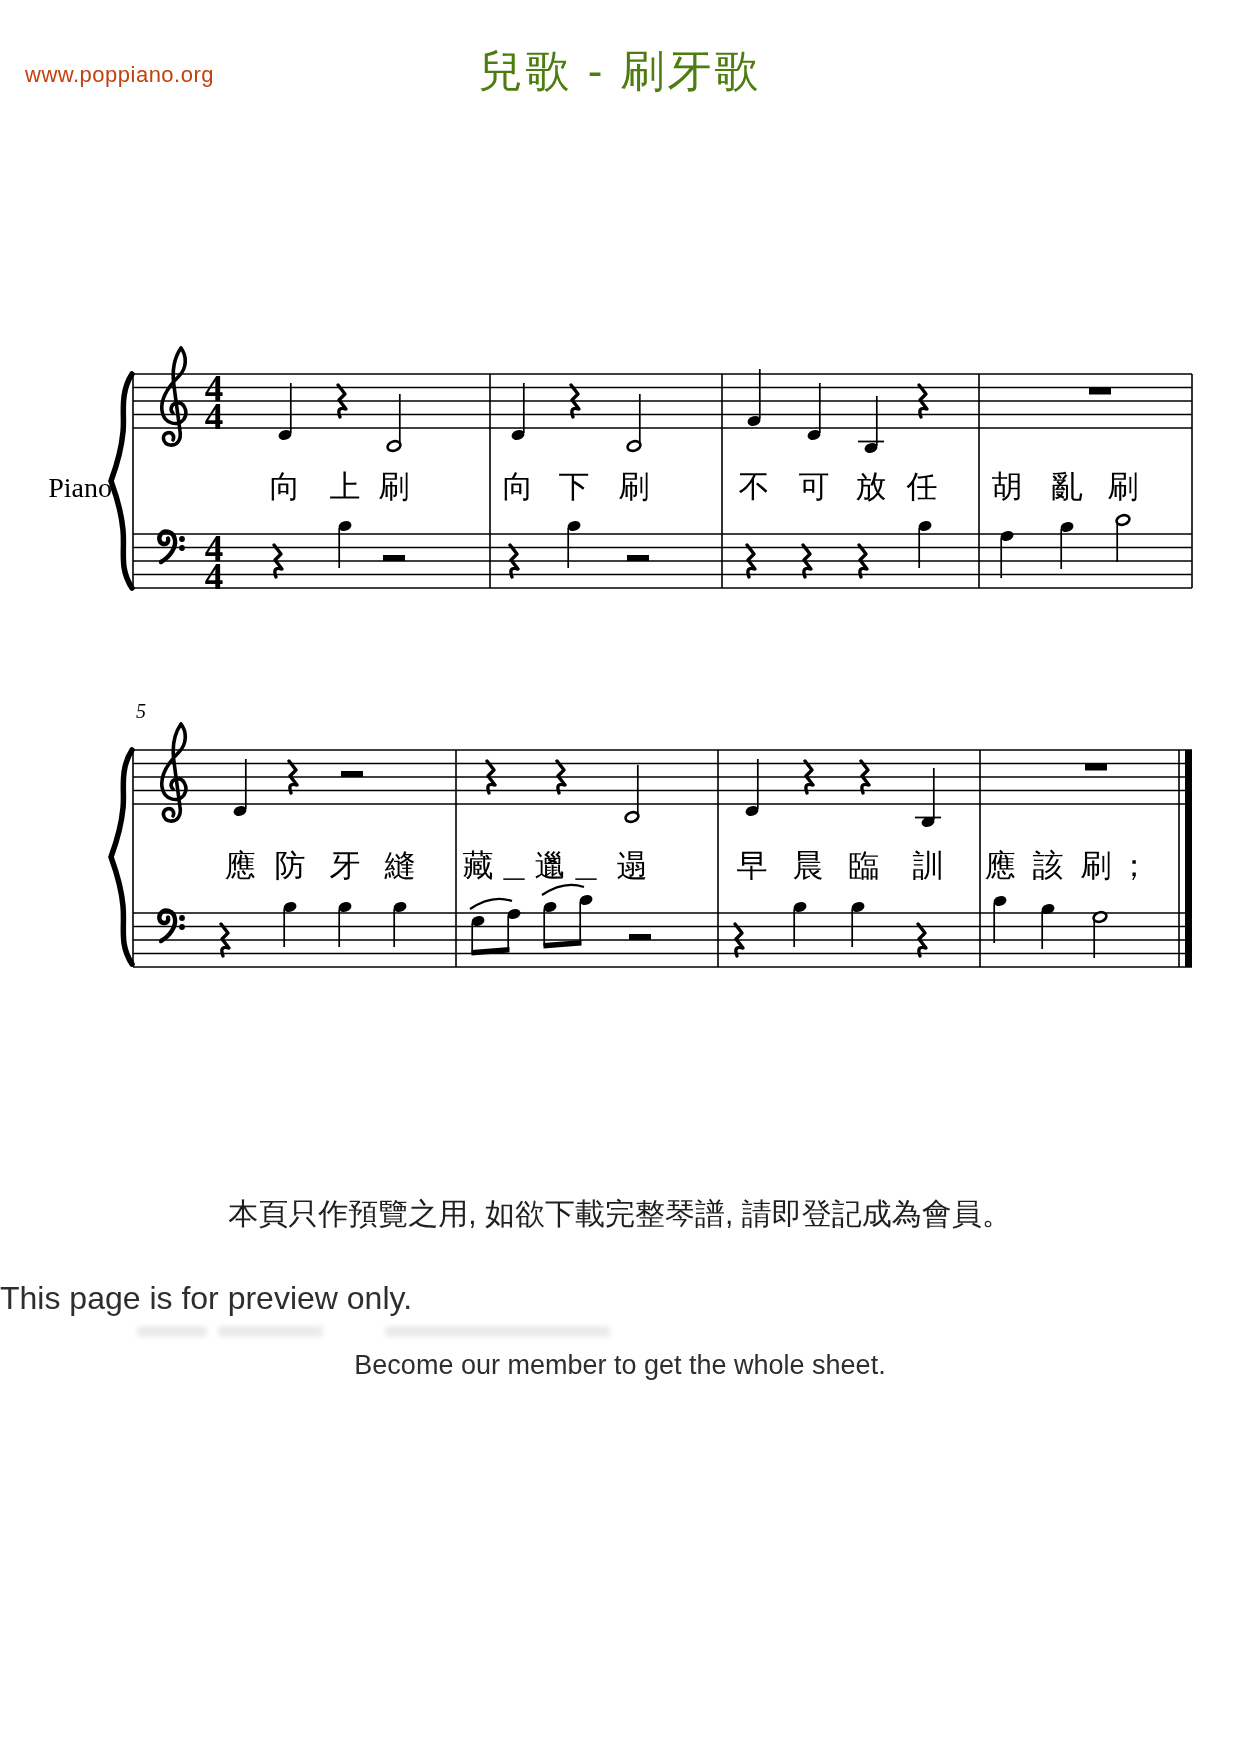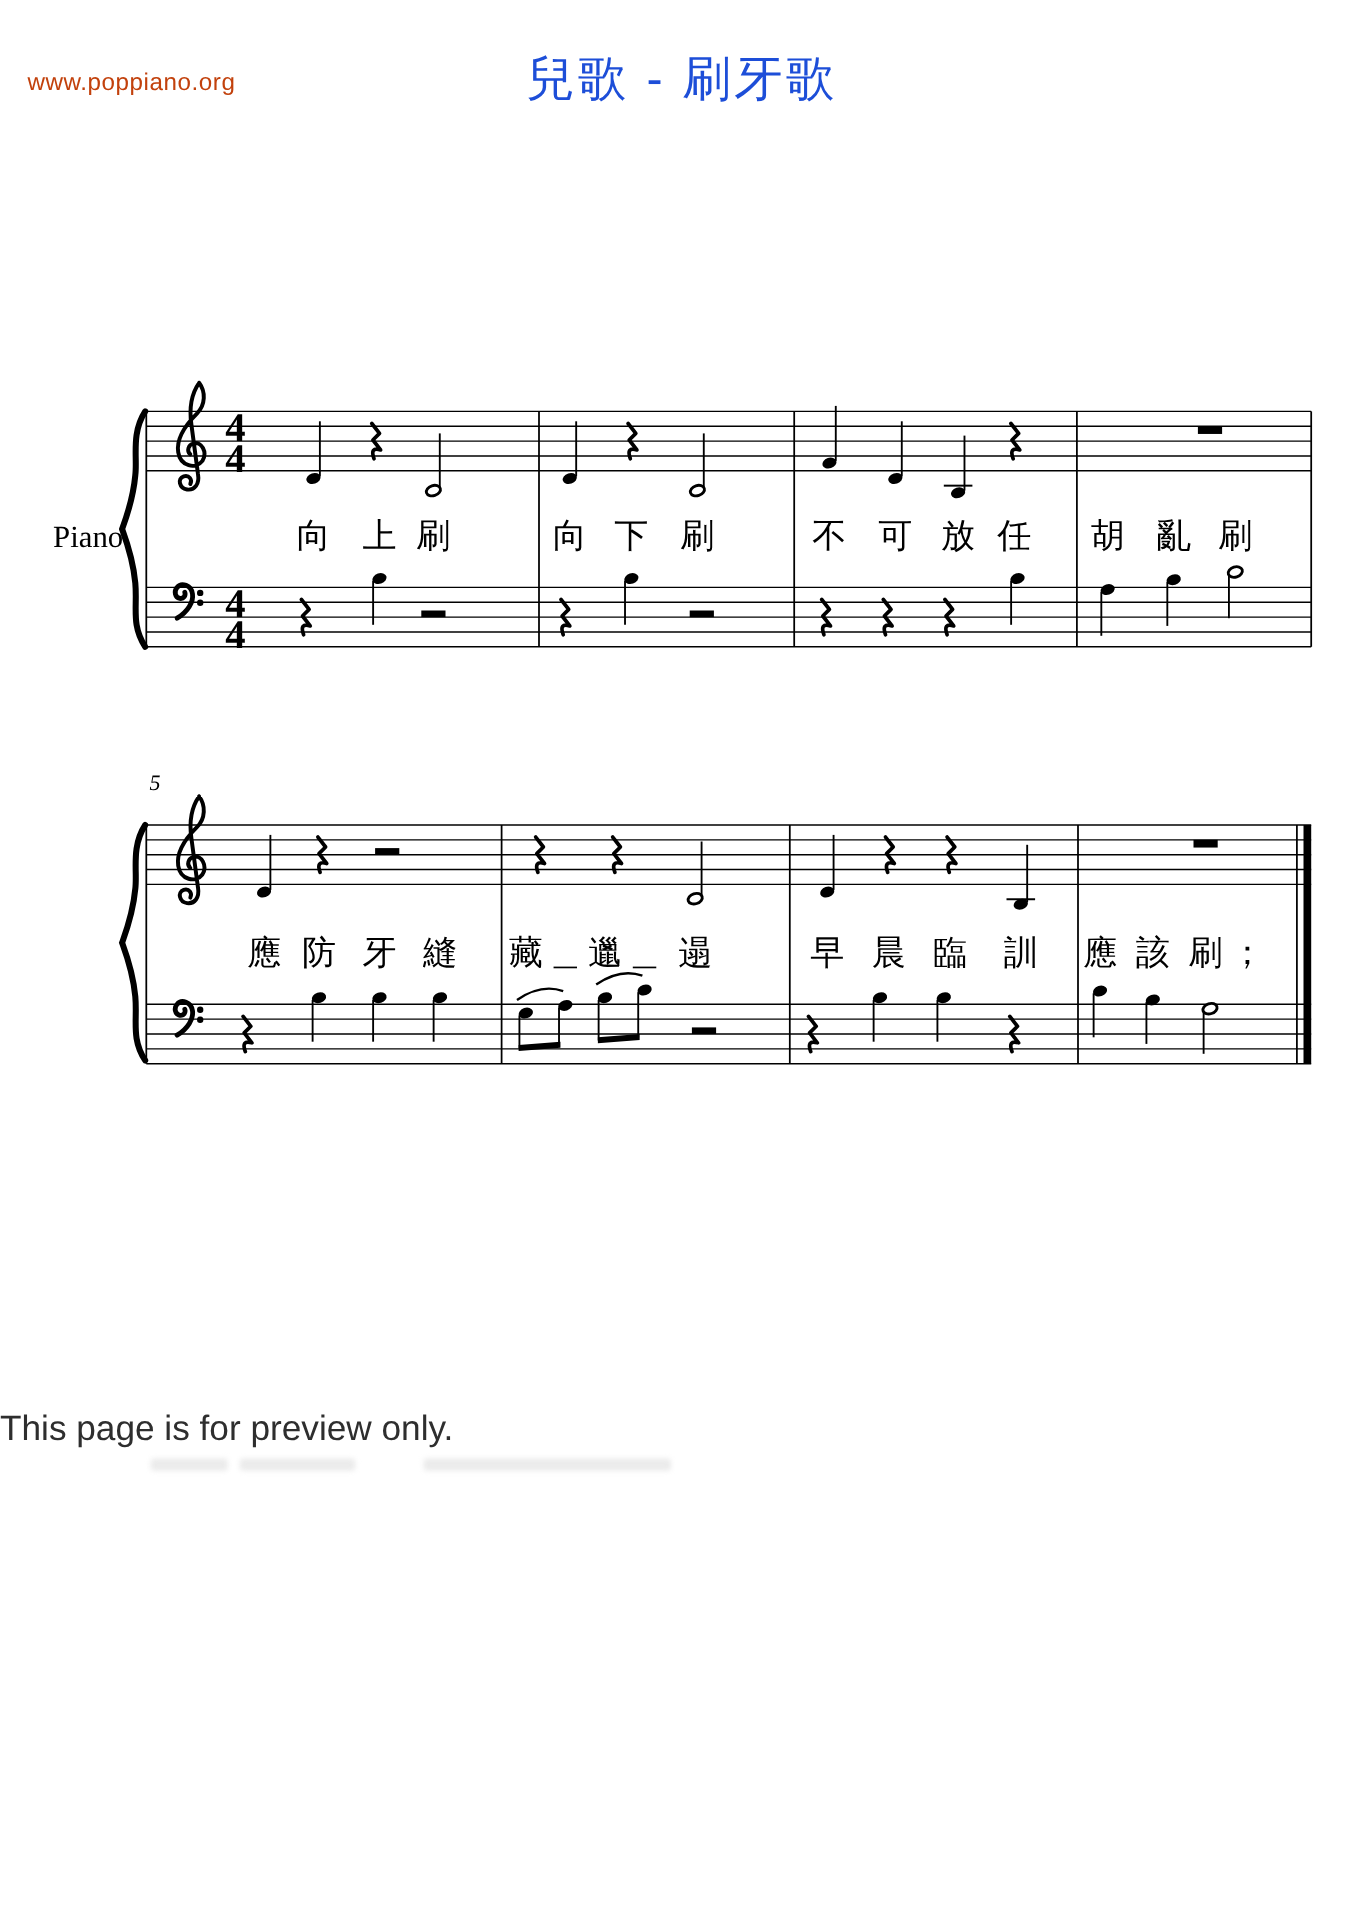--- a/index.html
+++ b/index.html
@@ -1,20 +1,20 @@
 <!DOCTYPE html>
 <html><head>
 <meta charset="utf-8">
 <style>
   html,body{margin:0;padding:0;background:#ffffff;}
   .page{position:relative;width:1240px;height:1754px;background:#ffffff;overflow:hidden;
         font-family:"Liberation Sans",sans-serif;color:#000;}
   .site-url{position:absolute;left:25px;top:62px;font-size:22px;color:#c2410c;letter-spacing:0.5px;}
   .title{position:absolute;left:0;top:42px;width:100%;text-align:center;
-         font-size:44px;font-weight:400;color:#1d4ed8;letter-spacing:3px;}
+         font-size:44px;font-weight:400;color:#4d7c0f;letter-spacing:3px;}
   .music-svg{position:absolute;left:0;top:0;}
   .lyric{font-family:"Liberation Serif",serif;font-size:31px;fill:#000;}
   .timesig{font-family:"Liberation Serif",serif;font-size:37px;font-weight:bold;fill:#000;}
   .piano-label{font-family:"Liberation Serif",serif;font-size:28px;fill:#000;}
   .measure-num{font-family:"Liberation Serif",serif;font-size:20px;font-style:italic;fill:#000;}
   .staffline{stroke:#000;stroke-width:1.3;}
   .barline{stroke:#000;stroke-width:1.6;}
   .stem{stroke:#000;stroke-width:1.7;}
   .ledger{stroke:#000;stroke-width:1.8;}
   .footer-zh{position:absolute;left:0;top:1194px;width:100%;text-align:center;
@@ -318,18 +318,20 @@
         <text class="lyric" x="864" y="876" text-anchor="middle">臨</text>
         <text class="lyric" x="928" y="876" text-anchor="middle">訓</text>
         <text class="lyric" x="1000" y="876" text-anchor="middle">應</text>
         <text class="lyric" x="1048" y="876" text-anchor="middle">該</text>
         <text class="lyric" x="1096" y="876" text-anchor="middle">刷</text>
         <text class="lyric" x="1134" y="876" text-anchor="middle">；</text>
       </g>
     </g>
   </svg>
 
+  <div class="footer-zh">本頁只作預覽之用, 如欲下載完整琴譜, 請即登記成為會員。</div>
   <div class="footer-en1">This page is for preview only.</div>
   <div class="wm" style="left:137px;width:70px;"></div>
   <div class="wm" style="left:218px;width:105px;"></div>
   <div class="wm" style="left:385px;width:225px;"></div>
+  <div class="footer-en2">Become our member to get the whole sheet.</div>
 
 </div>
 
 </body></html>

